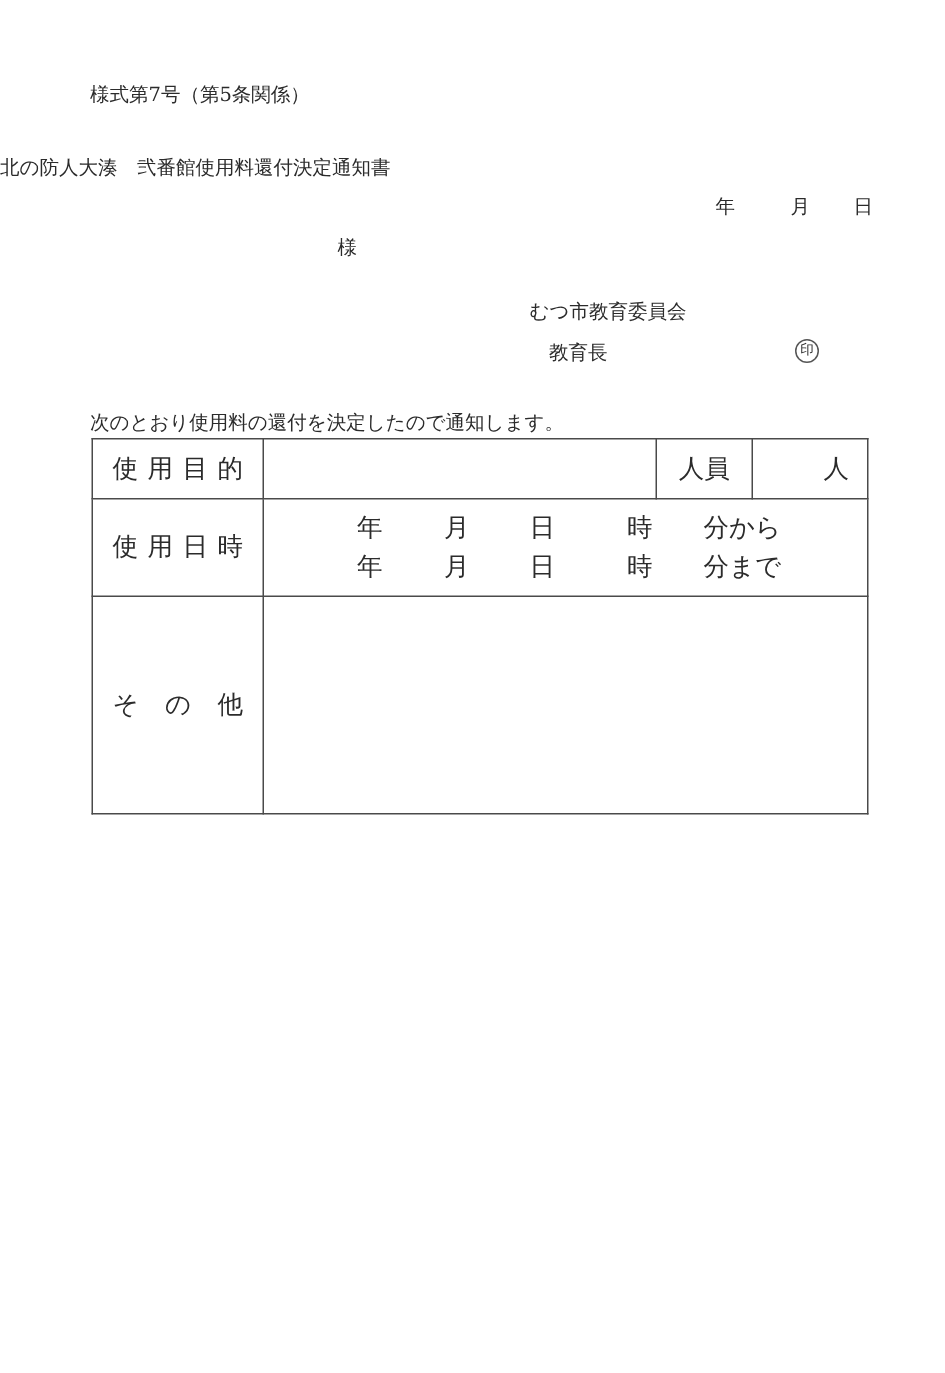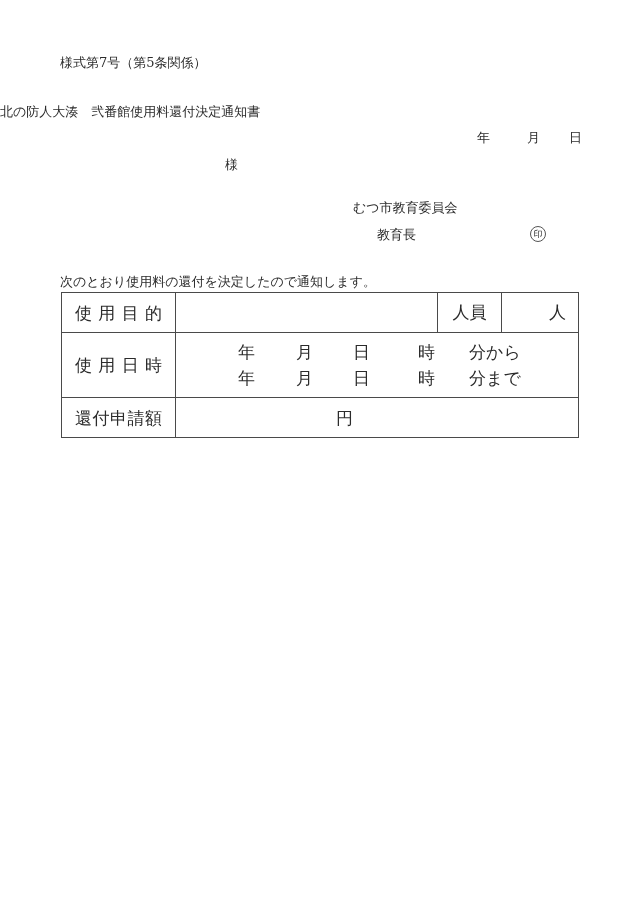--- a/index.html
+++ b/index.html
@@ -20,21 +20,21 @@
   .doc-title { left: 0; top: 103px; width: 100%; text-align: left; }
 
   .date-line { left: 0; top: 129px; width: 630px; height: 15px; }
   .date-line span { position: absolute; top: 0; }
   .d-year  { left: 477px; }
   .d-month { left: 527px; }
   .d-day   { left: 569px; }
 
   .honorific   { left: 225px; top: 156px; }
   .issuer-org  { left: 353px; top: 199px; }
-  .issuer-title{ left: 377px; top: 226px; }
+  .issuer-title{ left: 366px; top: 226px; }
 
   .seal {
     left: 530px; top: 226px;
     width: 16px; height: 16px;
     border: 1px solid #555;
     border-radius: 50%;
     display: flex; align-items: center; justify-content: center;
     font-size: 9px; line-height: 1;
   }
 
@@ -151,24 +151,22 @@
             <span class="tk p177">日</span>
             <span class="tk p243">時</span>
             <span class="tk p293">分まで</span>
           </div>
         </div>
       </td>
     </tr>
 
 
 
-    <tr class="r5">
-      <td class="lbl">還付申請額</td>
-      <td class="cnt" colspan="3">
-        <span class="tk p160">円</span>
-      </td>
-    </tr>
 
 
+    <tr class="r7">
+      <td class="lbl">その他</td>
+      <td class="cnt" colspan="3"></td>
+    </tr>
   </tbody>
     </table>
 
 </div>
 
 </body></html>

